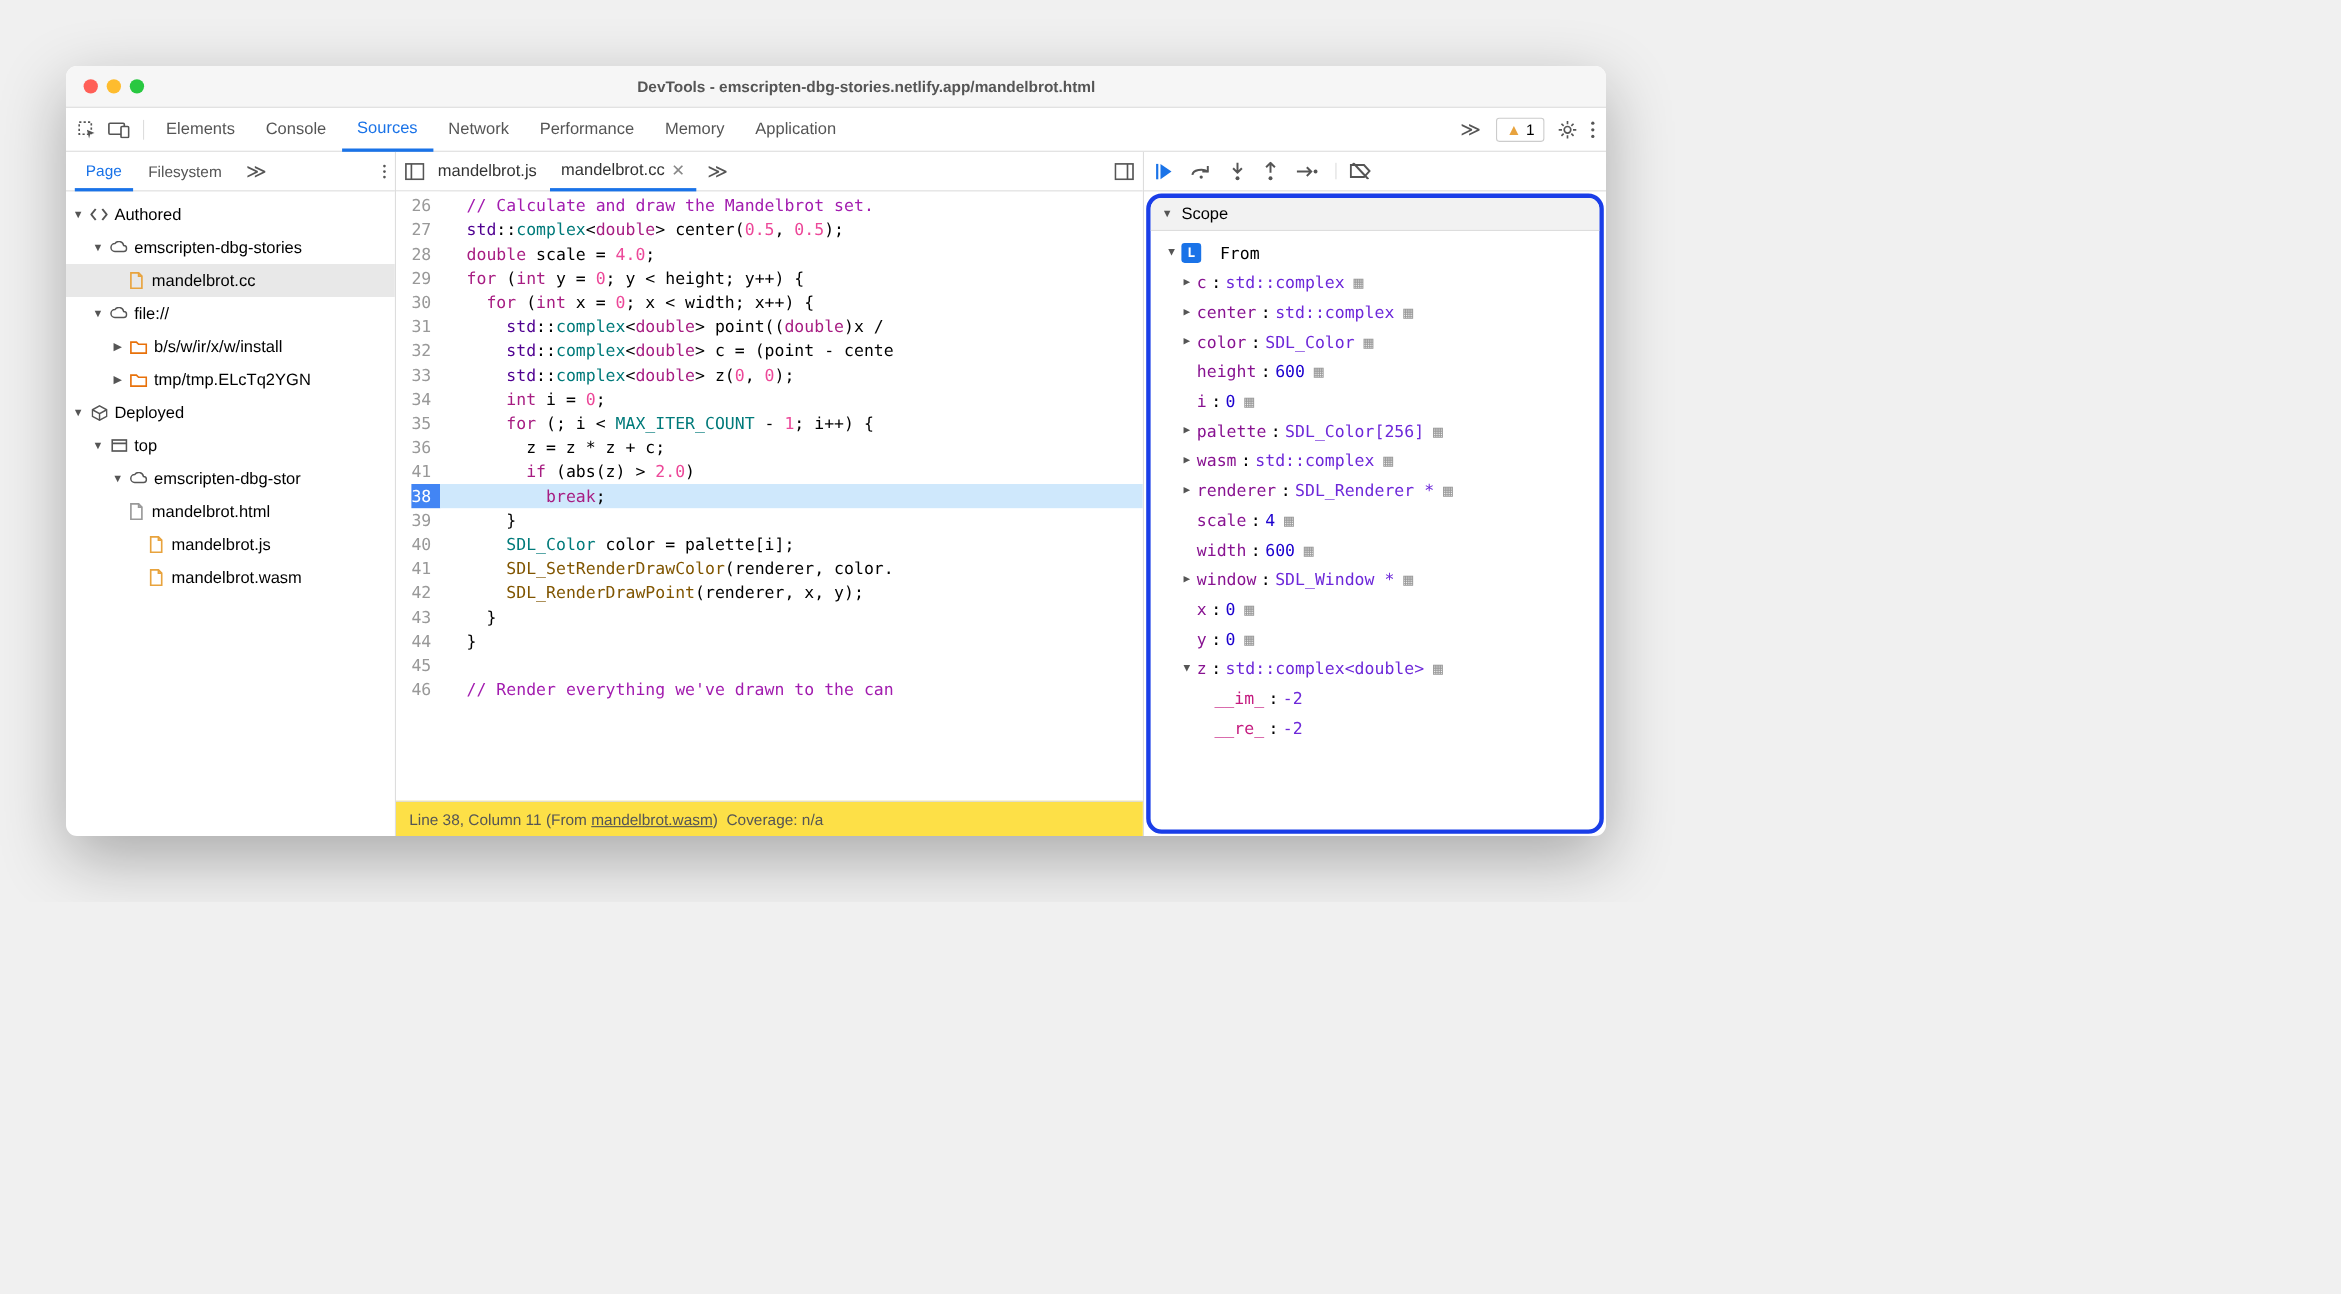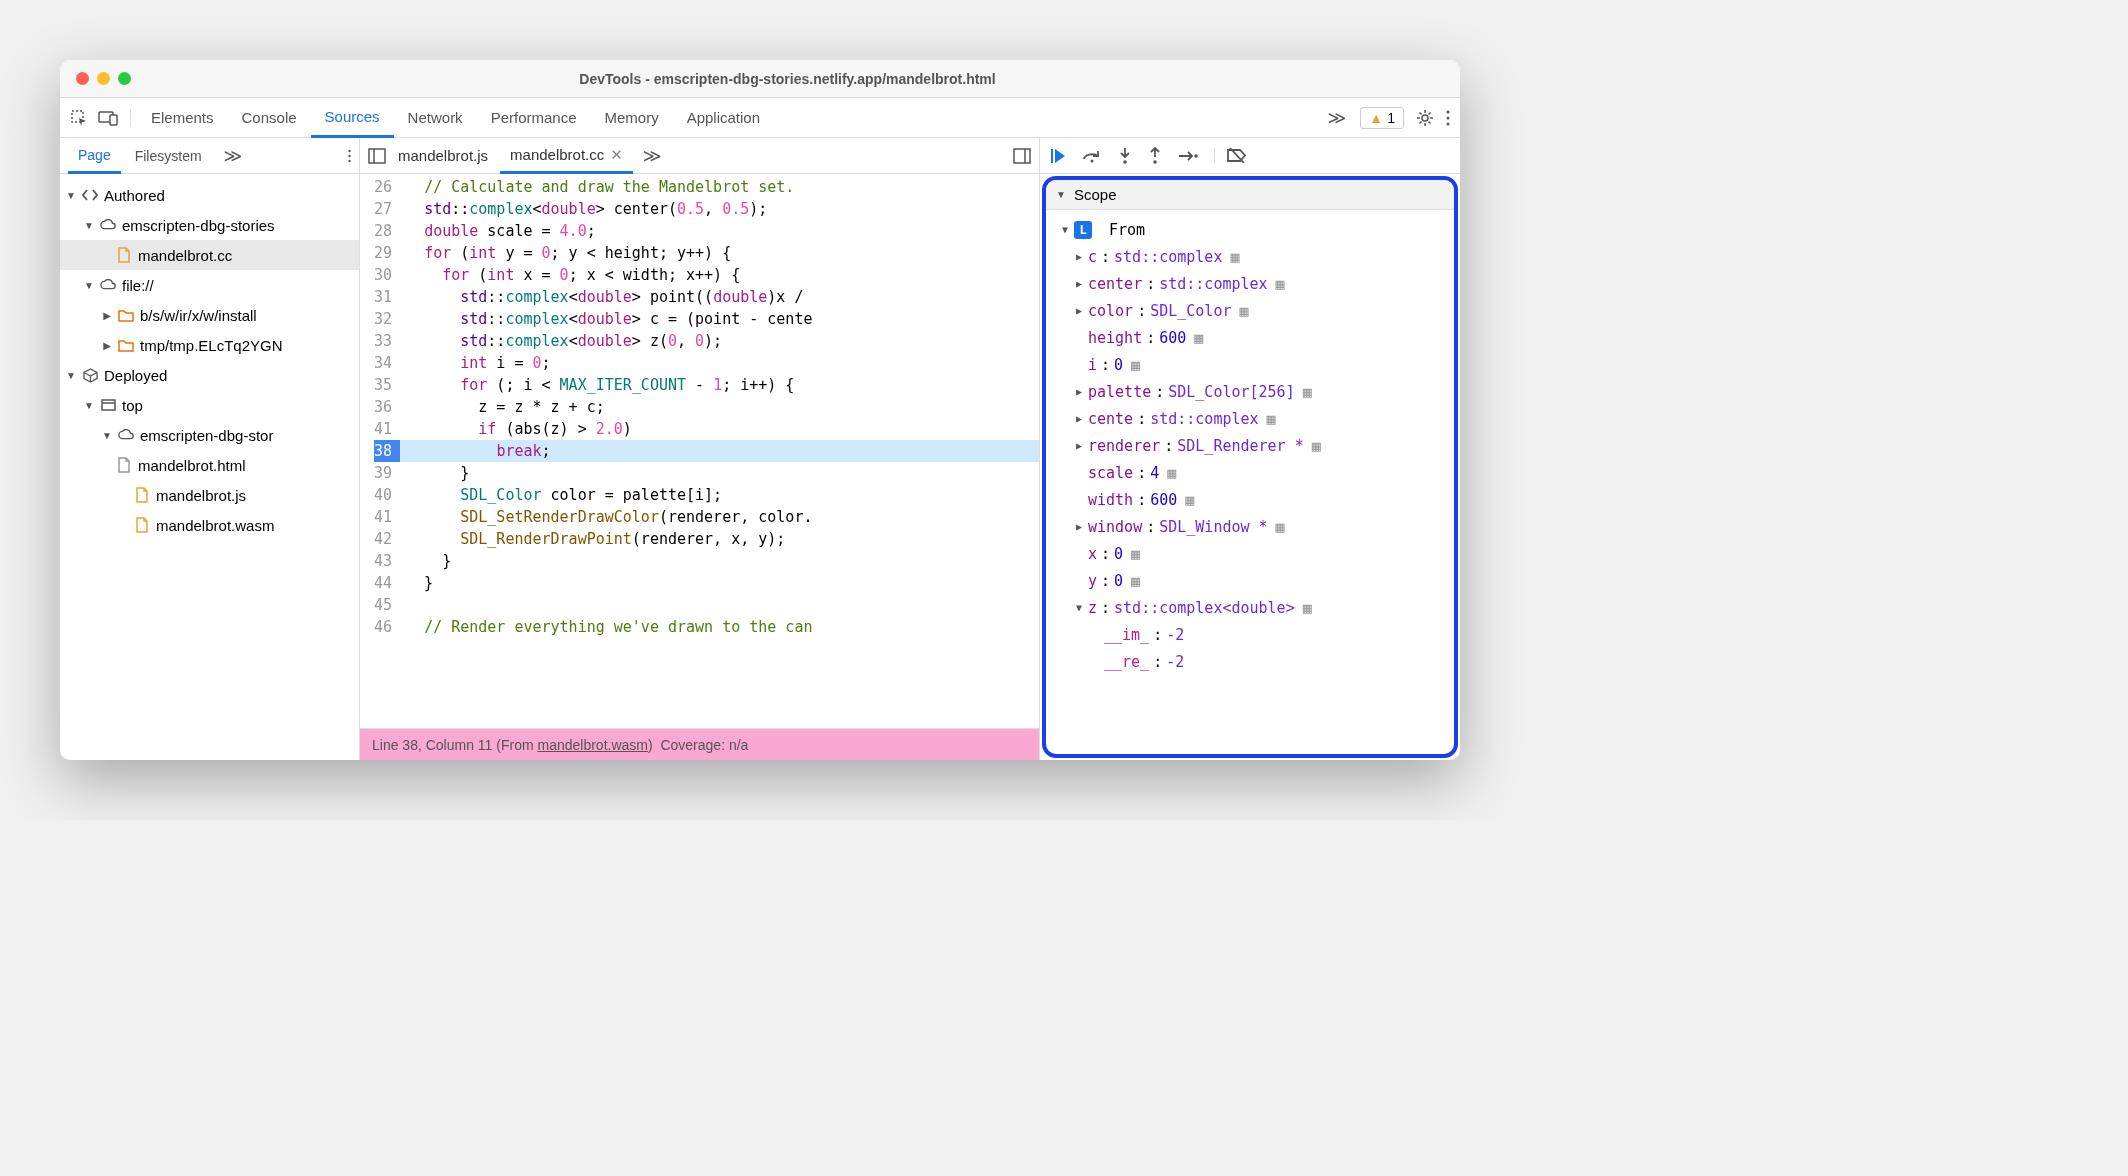--- a/index.html
+++ b/index.html
@@ -37,28 +37,28 @@
 .etab { padding: 0 10px; height: 36px; display: flex; align-items: center; gap: 6px; font-size: 15px; color: #333; cursor: pointer; }
 .etab.active { border-bottom: 3px solid #1a73e8; margin-bottom: -1px; }
 .code-area { flex: 1; display: flex; overflow: hidden; font-family: Menlo, monospace; font-size: 15px; }
 .gutter { background: #fff; text-align: right; color: #999; padding: 2px 8px 2px 14px; user-select: none; }
 .gutter div { height: 22px; line-height: 22px; }
 .code { flex: 1; padding: 2px 0; white-space: pre; overflow: hidden; }
 .codeline { height: 22px; line-height: 22px; padding-left: 6px; }
 .codeline.paused { background: #cfe8fc; position: relative; }
 .gutter .paused-gutter { background: #4285f4; color: #fff; position: relative; margin-right: -8px; padding-right: 8px; }
 .gutter .paused-gutter::after { content: ""; position: absolute; right: -11px; top: 0; border-left: 11px solid #4285f4; border-top: 11px solid transparent; border-bottom: 11px solid transparent; }
-.c-comm { color: #4d7c0f; }
+.c-comm { color: #a21caf; }
 .c-kw { color: #a71d82; }
 .c-type { color: #007a7a; }
 .c-num { color: #ec4899; }
 .c-fn { color: #805500; }
 .c-ns { color: #4f0091; }
 .c-const { color: #007a7a; }
-.status { height: 32px; border-top: 1px solid #ddd; display: flex; align-items: center; padding: 0 12px; font-size: 14px; background: #f9a8d4; color: #555; }
+.status { height: 32px; border-top: 1px solid #ddd; display: flex; align-items: center; padding: 0 12px; font-size: 14px; background: #fde047; color: #555; }
 .status a { color: #555; text-decoration: underline; }
 .debug { width: 420px; display: flex; flex-direction: column; }
 .dbg-toolbar { height: 36px; border-bottom: 1px solid #ddd; display: flex; align-items: center; padding: 0 10px; gap: 16px; }
 .dbg-toolbar .icon-btn.play { color: #1a73e8; }
 .scope-box { border: 4px solid #1a3ee8; border-radius: 14px; flex: 1; margin: 2px; overflow: hidden; display: flex; flex-direction: column; }
 .scope-hdr { height: 30px; background: #f2f2f2; border-bottom: 1px solid #ddd; display: flex; align-items: center; padding: 0 10px; gap: 8px; font-size: 15px; }
 .scope-body { flex: 1; padding: 6px 8px; font-family: Menlo, monospace; font-size: 15px; overflow: auto; }
 .scope-body .row { display: flex; align-items: center; gap: 4px; height: 27px; white-space: nowrap; }
 .vn { color: #881391; }
 .vn2 { color: #c41a7f; }
@@ -399,21 +399,21 @@
               </div>
               <div class="row" style="padding-left: 20px;">
                 <span class="tri">▶</span>
                 <span class="vn">palette</span>
                 <span>: </span>
                 <span class="vv">SDL_Color[256]</span>
                 <span class="mem">▦</span>
               </div>
               <div class="row" style="padding-left: 20px;">
                 <span class="tri">▶</span>
-                <span class="vn">cente</span>
+                <span class="vn">wasm</span>
                 <span>: </span>
                 <span class="vv">std::complex<double></double></span>
                 <span class="mem">▦</span>
               </div>
               <div class="row" style="padding-left: 20px;">
                 <span class="tri">▶</span>
                 <span class="vn">renderer</span>
                 <span>: </span>
                 <span class="vv">SDL_Renderer *</span>
                 <span class="mem">▦</span>

